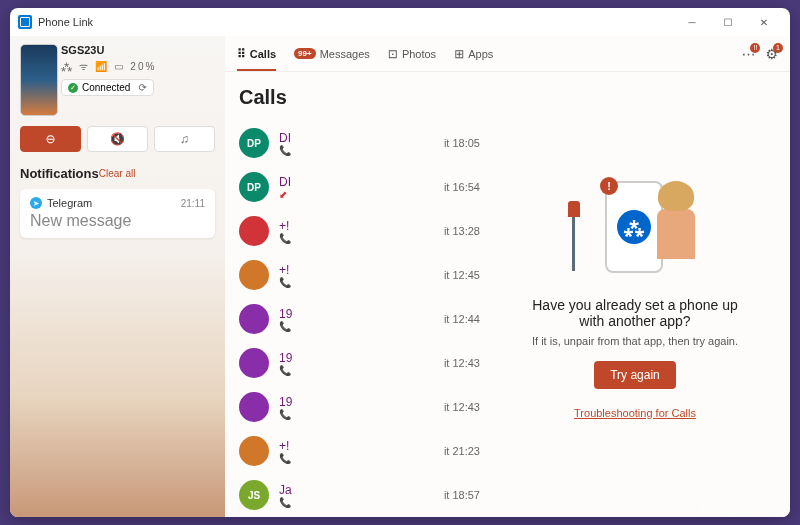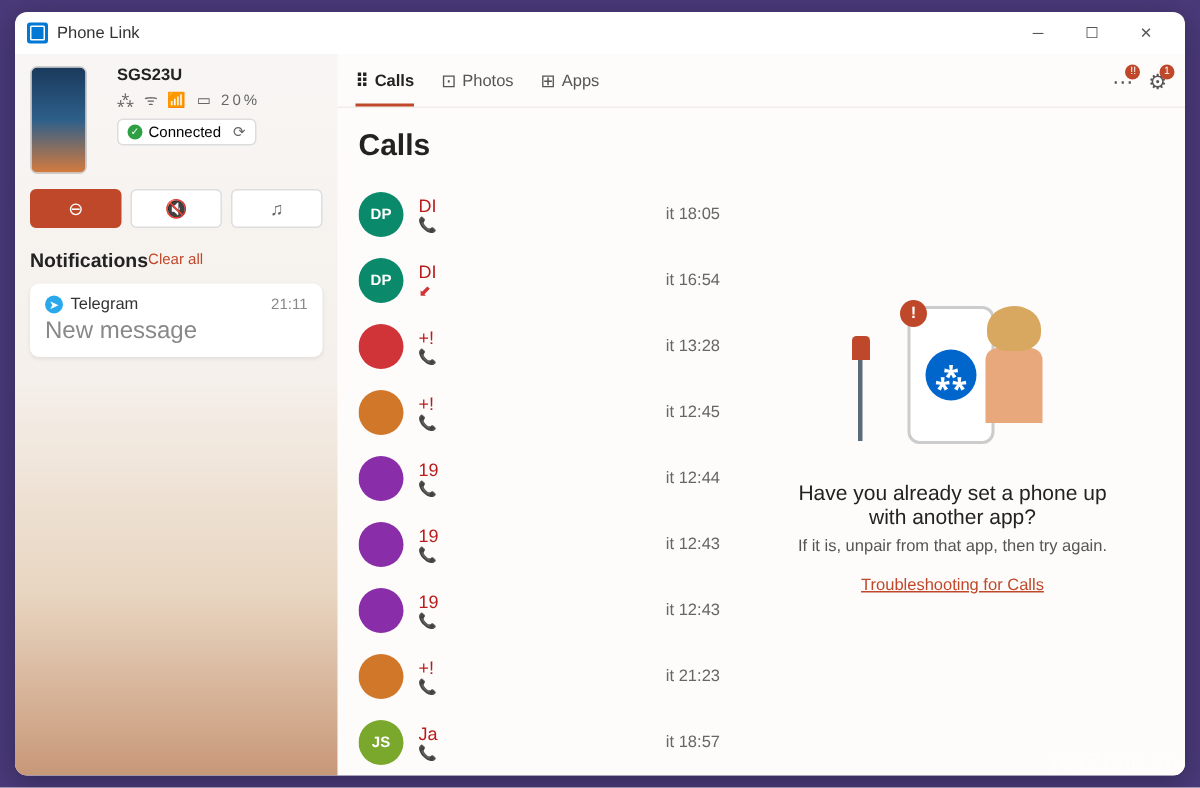--- a/index.html
+++ b/index.html
@@ -5,21 +5,21 @@
 *{margin:0;padding:0;box-sizing:border-box;font-family:"Segoe UI",Arial,sans-serif}
 body{background:#4a3a7a;width:800px;height:525px;overflow:hidden;position:relative}
 .window{position:absolute;top:8px;left:10px;right:10px;bottom:8px;background:#fff;border-radius:8px;overflow:hidden;display:flex;flex-direction:column;box-shadow:0 4px 20px rgba(0,0,0,.3)}
 .titlebar{height:28px;display:flex;align-items:center;padding:0 8px;font-size:11px;color:#333}
 .titlebar .app-icon{width:14px;height:14px;background:#0078d4;border-radius:2px;margin-right:6px;position:relative}
 .titlebar .app-icon::after{content:"";position:absolute;inset:2px;border:1px solid #fff;border-radius:1px}
 .win-controls{margin-left:auto;display:flex;gap:0}
 .win-btn{width:36px;height:28px;display:flex;align-items:center;justify-content:center;font-size:10px;color:#555;cursor:pointer}
 .body{flex:1;display:flex;overflow:hidden}
 .sidebar{width:215px;background:linear-gradient(180deg,#f8f6f4 0%,#f5f0eb 45%,#e8d5c0 75%,#c89878 100%);display:flex;flex-direction:column;padding:8px 10px;position:relative}
-.device-section{display:flex;gap:20px;margin-bottom:10px}
+.device-section{display:flex;gap:3px;margin-bottom:10px}
 .phone-thumb{width:38px;height:72px;border-radius:5px;background:linear-gradient(180deg,#1a3a5c 0%,#2d5f8a 50%,#d47b3e 100%);border:1px solid #ccc}
 .device-info{flex:1;font-size:11px}
 .device-name{font-weight:600;color:#222;margin-bottom:3px}
 .status-icons{color:#666;font-size:10px;margin-bottom:6px;letter-spacing:2px}
 .connected-pill{display:inline-flex;align-items:center;gap:4px;background:#fff;border:1px solid #ddd;border-radius:4px;padding:2px 6px;font-size:10px}
 .connected-pill .dot{width:10px;height:10px;background:#2ea043;border-radius:50%;display:inline-flex;align-items:center;justify-content:center;color:#fff;font-size:7px}
 .connected-pill .refresh{margin-left:4px;color:#666}
 .action-row{display:flex;gap:6px;margin-bottom:14px}
 .action-btn{flex:1;height:26px;border:1px solid #ddd;border-radius:4px;background:#fff;display:flex;align-items:center;justify-content:center;font-size:12px;color:#666;cursor:pointer}
 .action-btn.active{background:#c0482a;border-color:#c0482a;color:#fff}
@@ -42,21 +42,21 @@
 .tabs-right{margin-left:auto;display:flex;gap:10px;align-items:center}
 .more-btn{position:relative;font-size:14px;color:#555;cursor:pointer}
 .more-btn .dot-badge{position:absolute;top:-3px;right:-5px;width:10px;height:10px;background:#c0482a;border-radius:50%;color:#fff;font-size:7px;display:flex;align-items:center;justify-content:center}
 .content{flex:1;display:flex;overflow:hidden}
 .calls-col{width:255px;padding:14px 0 0 14px;overflow:hidden;display:flex;flex-direction:column}
 .calls-title{font-size:20px;font-weight:600;color:#222;margin-bottom:12px}
 .calls-list{flex:1;overflow:hidden}
 .call-row{display:flex;align-items:center;gap:10px;padding:7px 0;position:relative}
 .avatar{width:30px;height:30px;border-radius:50%;display:flex;align-items:center;justify-content:center;color:#fff;font-size:10px;font-weight:600;flex-shrink:0}
 .call-mid{flex:1;min-width:0}
-.call-name{font-size:12px;color:#b91c1c;font-weight:500}
+.call-name{font-size:12px;color:#701a75;font-weight:500}
 .call-sub{font-size:10px;color:#888;display:flex;align-items:center;gap:2px}
 .call-sub.missed{color:#d13438}
 .call-time{font-size:11px;color:#666;white-space:nowrap}
 .prompt-col{flex:1;display:flex;flex-direction:column;align-items:center;justify-content:center;padding:20px;text-align:center}
 .illus{width:150px;height:110px;position:relative;margin-bottom:16px}
 .illus-phone{position:absolute;left:45px;top:10px;width:58px;height:92px;background:#fff;border:2px solid #ccc;border-radius:8px;display:flex;align-items:center;justify-content:center}
 .illus-bt{width:34px;height:34px;background:#0066cc;border-radius:50%;display:flex;align-items:center;justify-content:center;color:#fff;font-size:18px;font-weight:bold}
 .illus-excl{position:absolute;left:40px;top:6px;width:18px;height:18px;background:#c0482a;border-radius:50%;color:#fff;display:flex;align-items:center;justify-content:center;font-size:11px;font-weight:bold;z-index:2}
 .illus-person{position:absolute;right:10px;top:12px;width:48px;height:90px}
 .illus-head{width:24px;height:24px;background:#f4d4b8;border-radius:50%;margin:0 auto}
@@ -127,20 +127,24 @@
       </div>
     </div>
 
     <div class="main">
       <div class="tabs">
         <div class="tab active">
           <span class="tab-icon">⠿</span>
           <span>Calls</span>
         </div>
         <div class="tab">
+          <span class="badge">99+</span>
+          <span>Messages</span>
+        </div>
+        <div class="tab">
           <span class="tab-icon">⊡</span>
           <span>Photos</span>
         </div>
         <div class="tab">
           <span class="tab-icon">⊞</span>
           <span>Apps</span>
         </div>
         <div class="tabs-right">
           <div class="more-btn">⋯
             <span class="dot-badge">!!</span>
@@ -238,20 +242,21 @@
               <div class="illus-bt">⁂</div>
             </div>
             <div class="illus-person">
               <div class="illus-hair"></div>
               <div class="illus-head"></div>
               <div class="illus-body"></div>
             </div>
           </div>
           <div class="prompt-title">Have you already set a phone up with another app?</div>
           <div class="prompt-sub">If it is, unpair from that app, then try again.</div>
+          <button class="try-btn">Try again</button>
           <a class="trouble-link">Troubleshooting for Calls</a>
         </div>
       </div>
     </div>
   </div>
 </div>
 
 <div class="watermark">TekZone.vn</div>
 
 </body></html>

